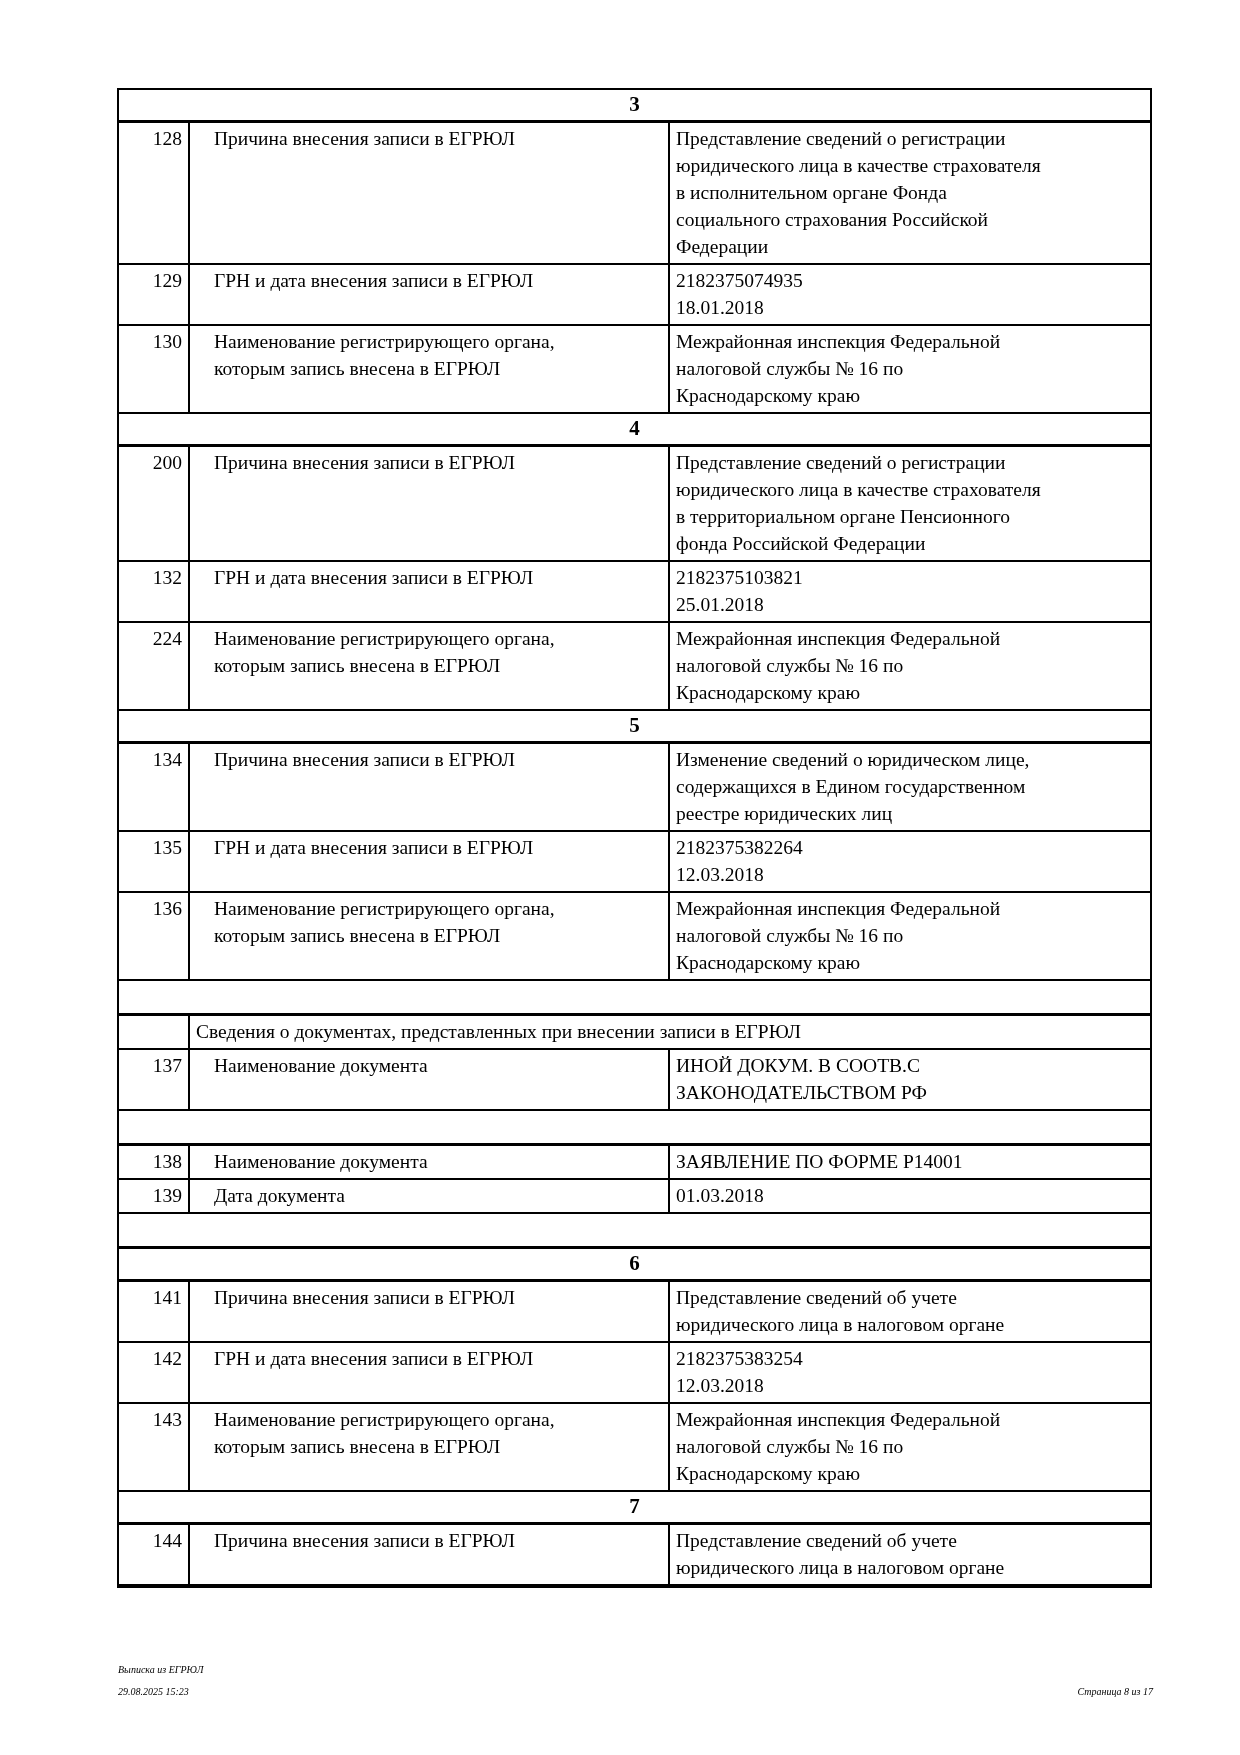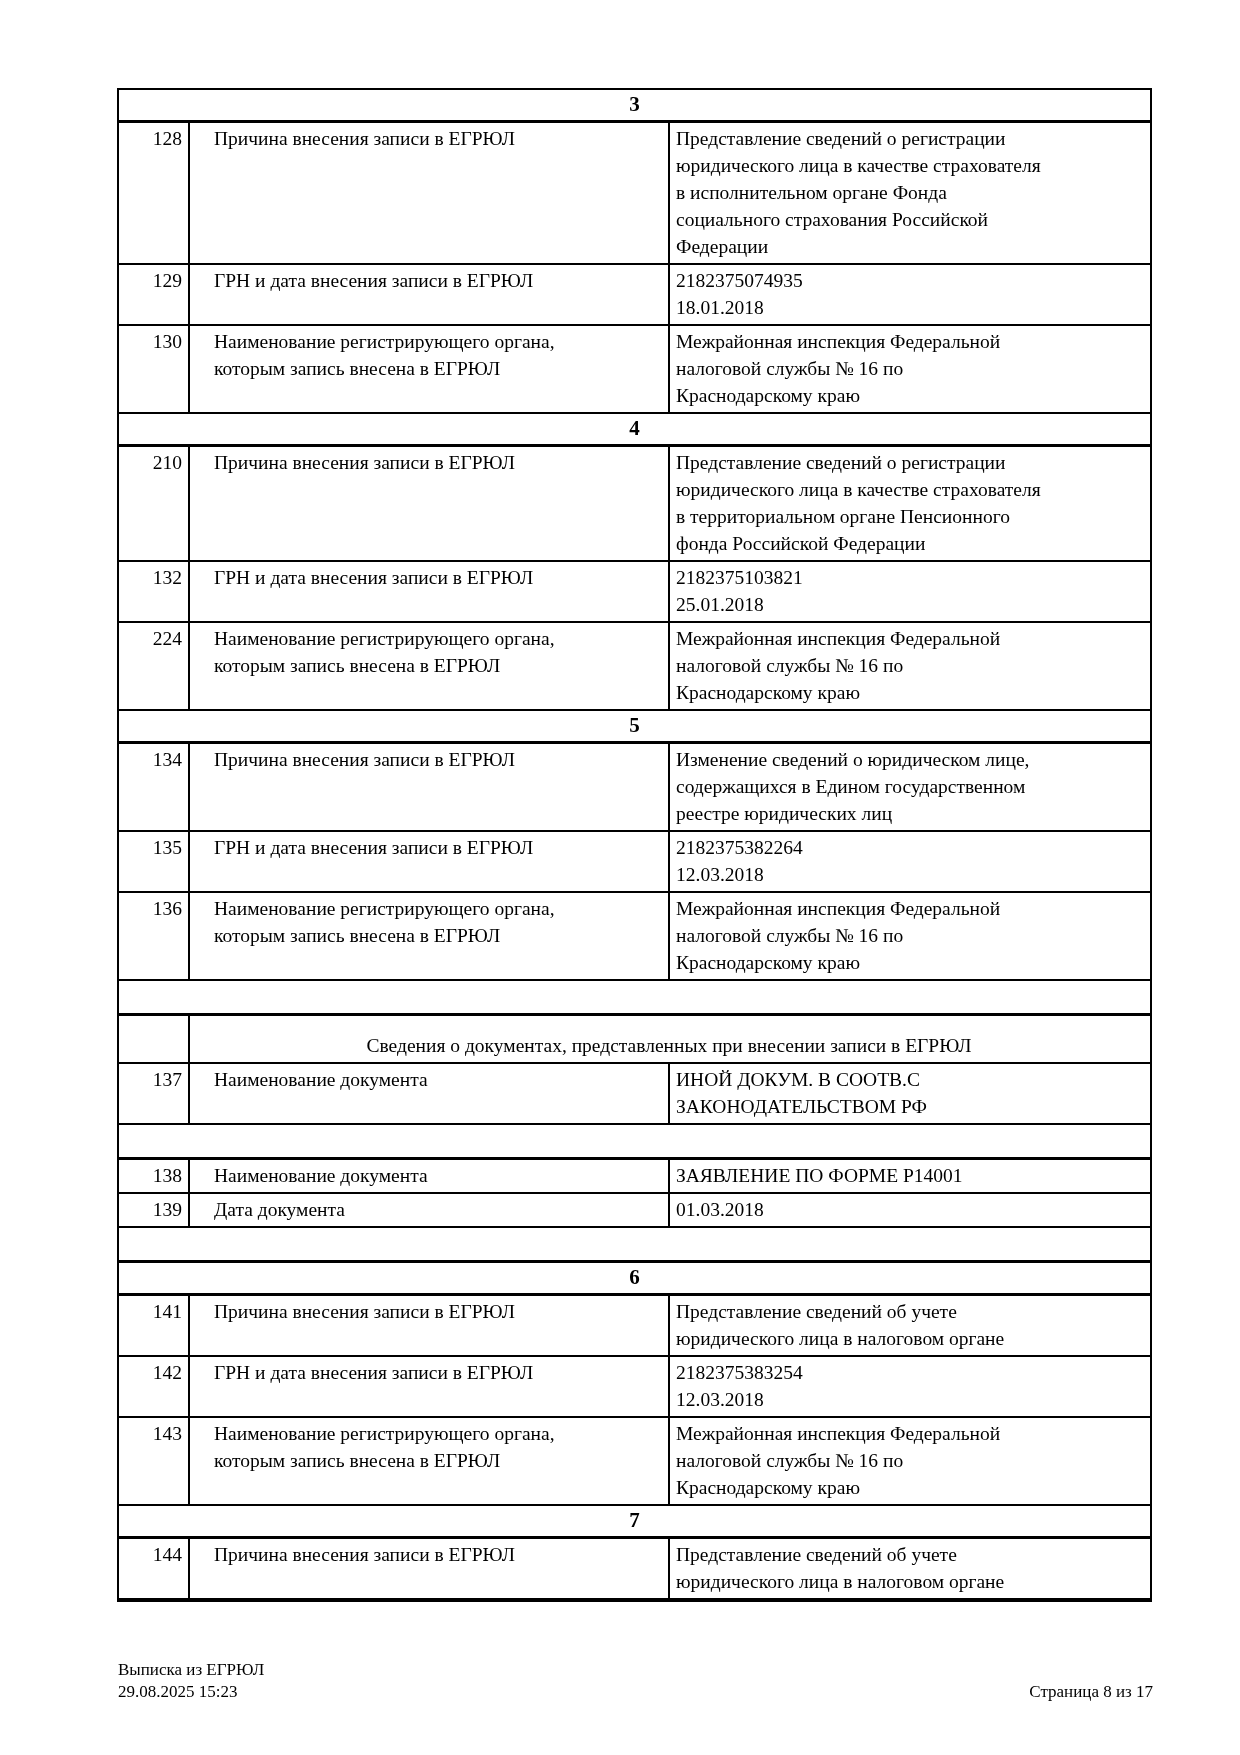--- a/index.html
+++ b/index.html
@@ -39,28 +39,29 @@
     font-weight: bold;
     font-size: 21px;
     padding: 1px 0 2px 0;
     border-bottom-width: 3px;
     white-space: normal;
   }
   tr.row-spacer td.cell-spacer {
     height: 30px;
     border-bottom-width: 3px;
   }
-  td.cell-subheader { padding: 16px 8px 3px 6px; text-align: center; }
+  td.cell-subheader { padding: 2px 8px 3px 6px; }
   tr:last-child td { border-bottom-width: 4px; }
 
   .footer {
     position: absolute;
-    font-size: 17px;
+    font-size: 10px;
     line-height: 22px;
     white-space: nowrap;
+    font-style: italic;
   }
   .footer-left   { left: 118px; top: 1659px; }
   .footer-center { left: 117px; top: 1681px; width: 1033px; text-align: center; }
   .footer-right  { right: 87px; top: 1681px; }
 </style>
 </head>
 <body>
 
 <div class="page">
 
@@ -94,21 +95,21 @@
           <td class="cell-label">Наименование регистрирующего органа,
 которым запись внесена в ЕГРЮЛ</td>
           <td class="cell-value">Межрайонная инспекция Федеральной
 налоговой службы № 16 по
 Краснодарскому краю</td>
         </tr>
         <tr class="row-section">
           <td class="cell-section" colspan="3">4</td>
         </tr>
         <tr class="row-record">
-          <td class="cell-num">210</td>
+          <td class="cell-num">200</td>
           <td class="cell-label">Причина внесения записи в ЕГРЮЛ</td>
           <td class="cell-value">Представление сведений о регистрации
 юридического лица в качестве страхователя
 в территориальном органе Пенсионного
 фонда Российской Федерации</td>
         </tr>
         <tr class="row-record">
           <td class="cell-num">132</td>
           <td class="cell-label">ГРН и дата внесения записи в ЕГРЮЛ</td>
           <td class="cell-value">2182375103821

